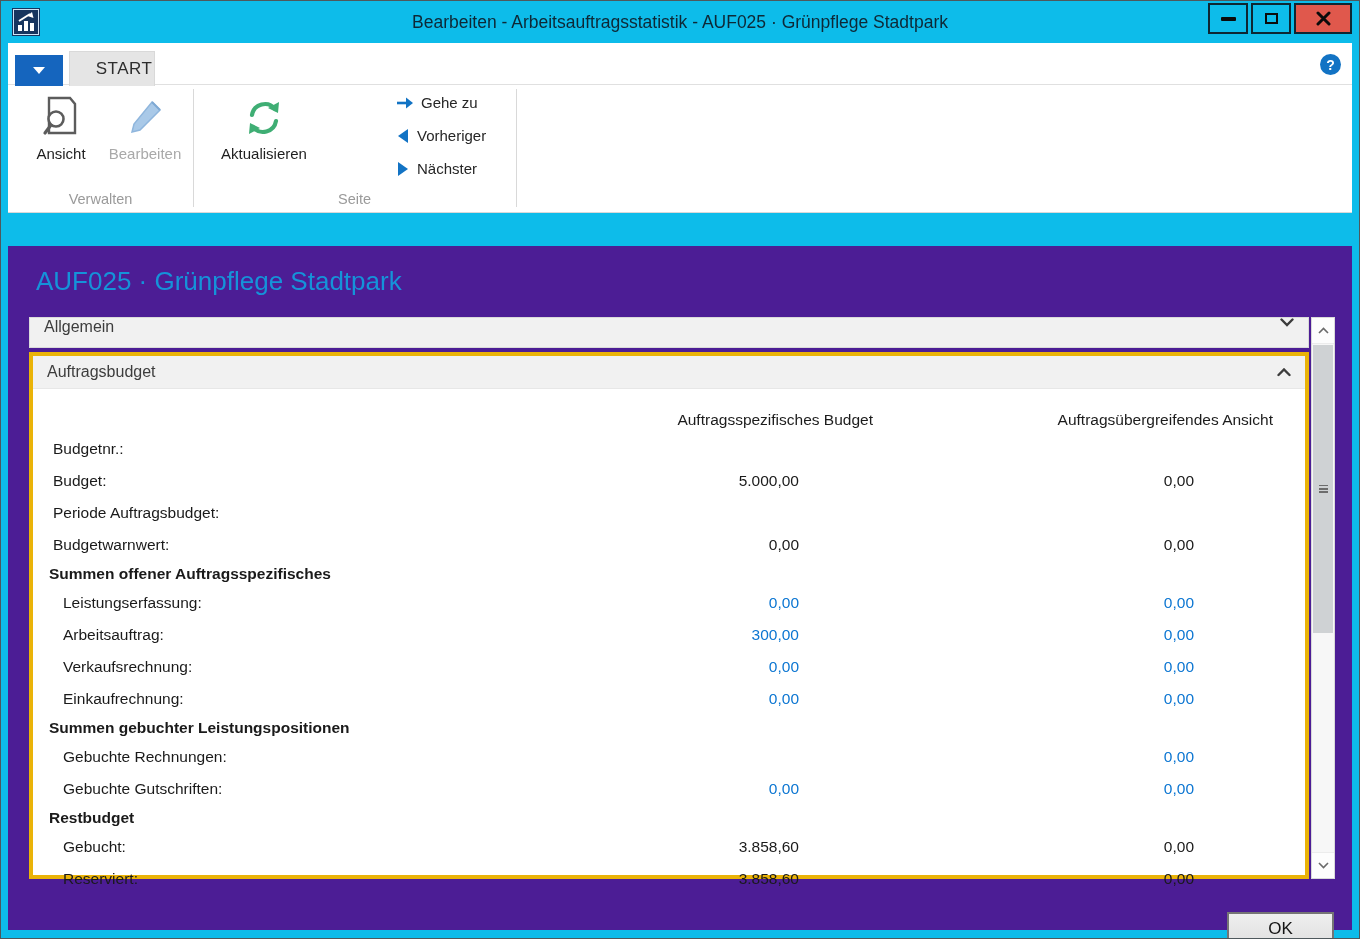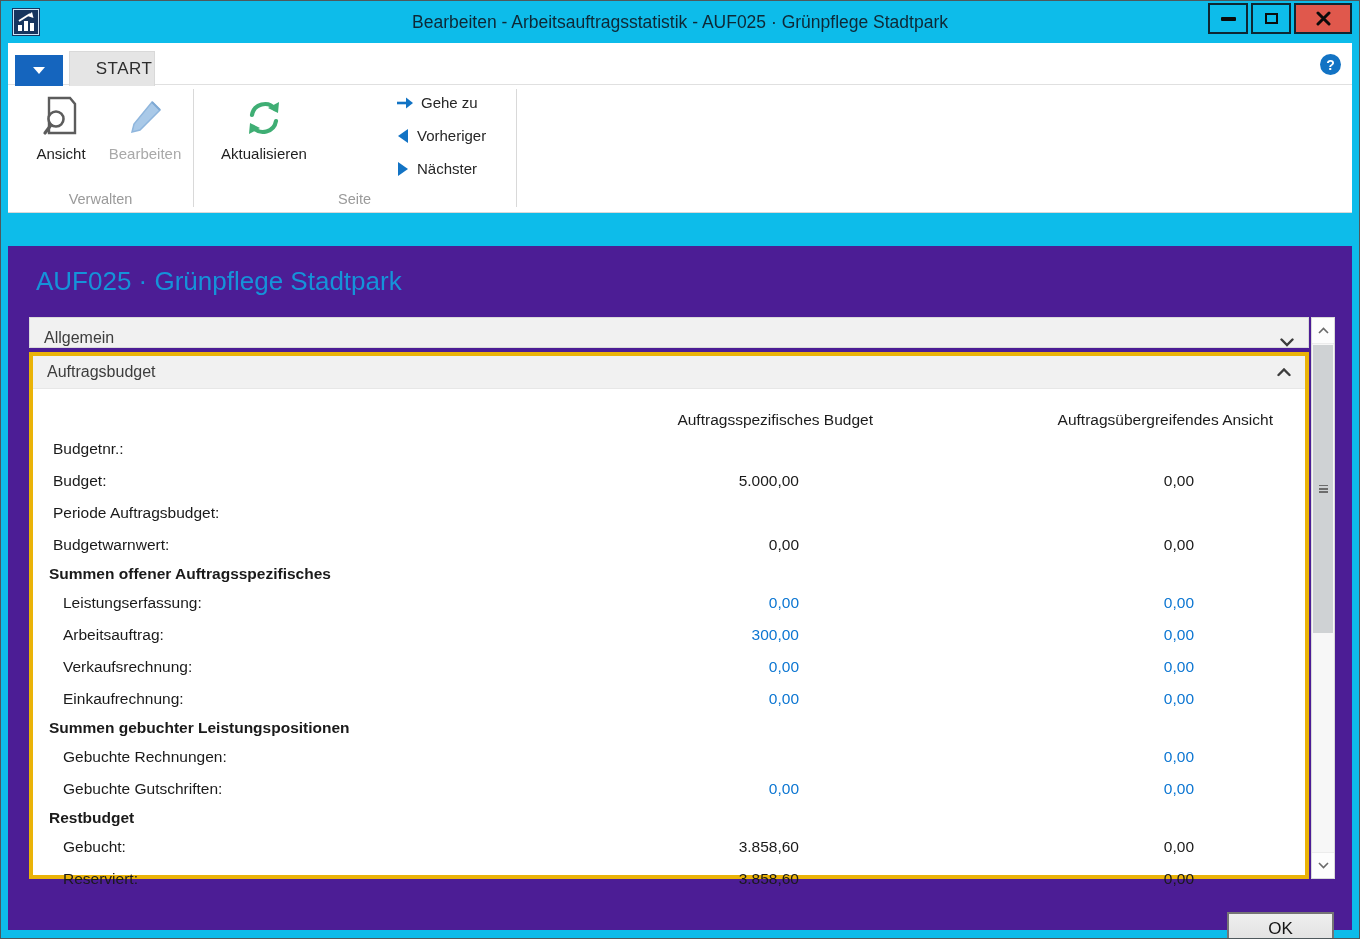--- a/index.html
+++ b/index.html
@@ -45,21 +45,21 @@
   .group-label{ position:absolute; top:106px; font-size:14.5px; color:#9a9a9a; text-align:center; }
   .nav-col{ position:absolute; left:388px; top:4px; }
   .nav-btn{ display:flex; align-items:center; gap:7px; height:27px; margin-bottom:6px;
             font-size:15px; color:#262626; cursor:default; }
 
   
   .content{ position:absolute; top:213px; left:7px; right:7px; bottom:8px; background:#4c1d95;margin-top:32px; }
   .page-title{ position:absolute; left:28px; top:20px; font-size:26px; color:#1593D9; }
 
   .fasttab-bar{ position:absolute; left:21px; width:1280px; height:31px; background:#f1f1f1;
-                border:1px solid #dadada; display:flex; align-items:flex-end; padding:0 14px;
+                border:1px solid #dadada; display:flex; align-items:flex-start; padding:0 14px;
                 font-size:16px; color:#3d3d3d; cursor:default; }
   .fasttab-bar .spacer{ flex:1; }
   .fasttab-allgemein{ top:71px; }
 
   .panel{ position:absolute; left:21px; top:106px; width:1280px; height:527px;
           border:4px solid #eab308; background:#fff; }
   .panel-header{ height:33px; background:#f1f1f1; border-bottom:1px solid #e7e7e7; display:flex;
                  align-items:center; padding:0 14px; font-size:16px; color:#3d3d3d; cursor:default; }
   .panel-header .spacer{ flex:1; }
   .panel-body{ position:relative; height:493px; }

